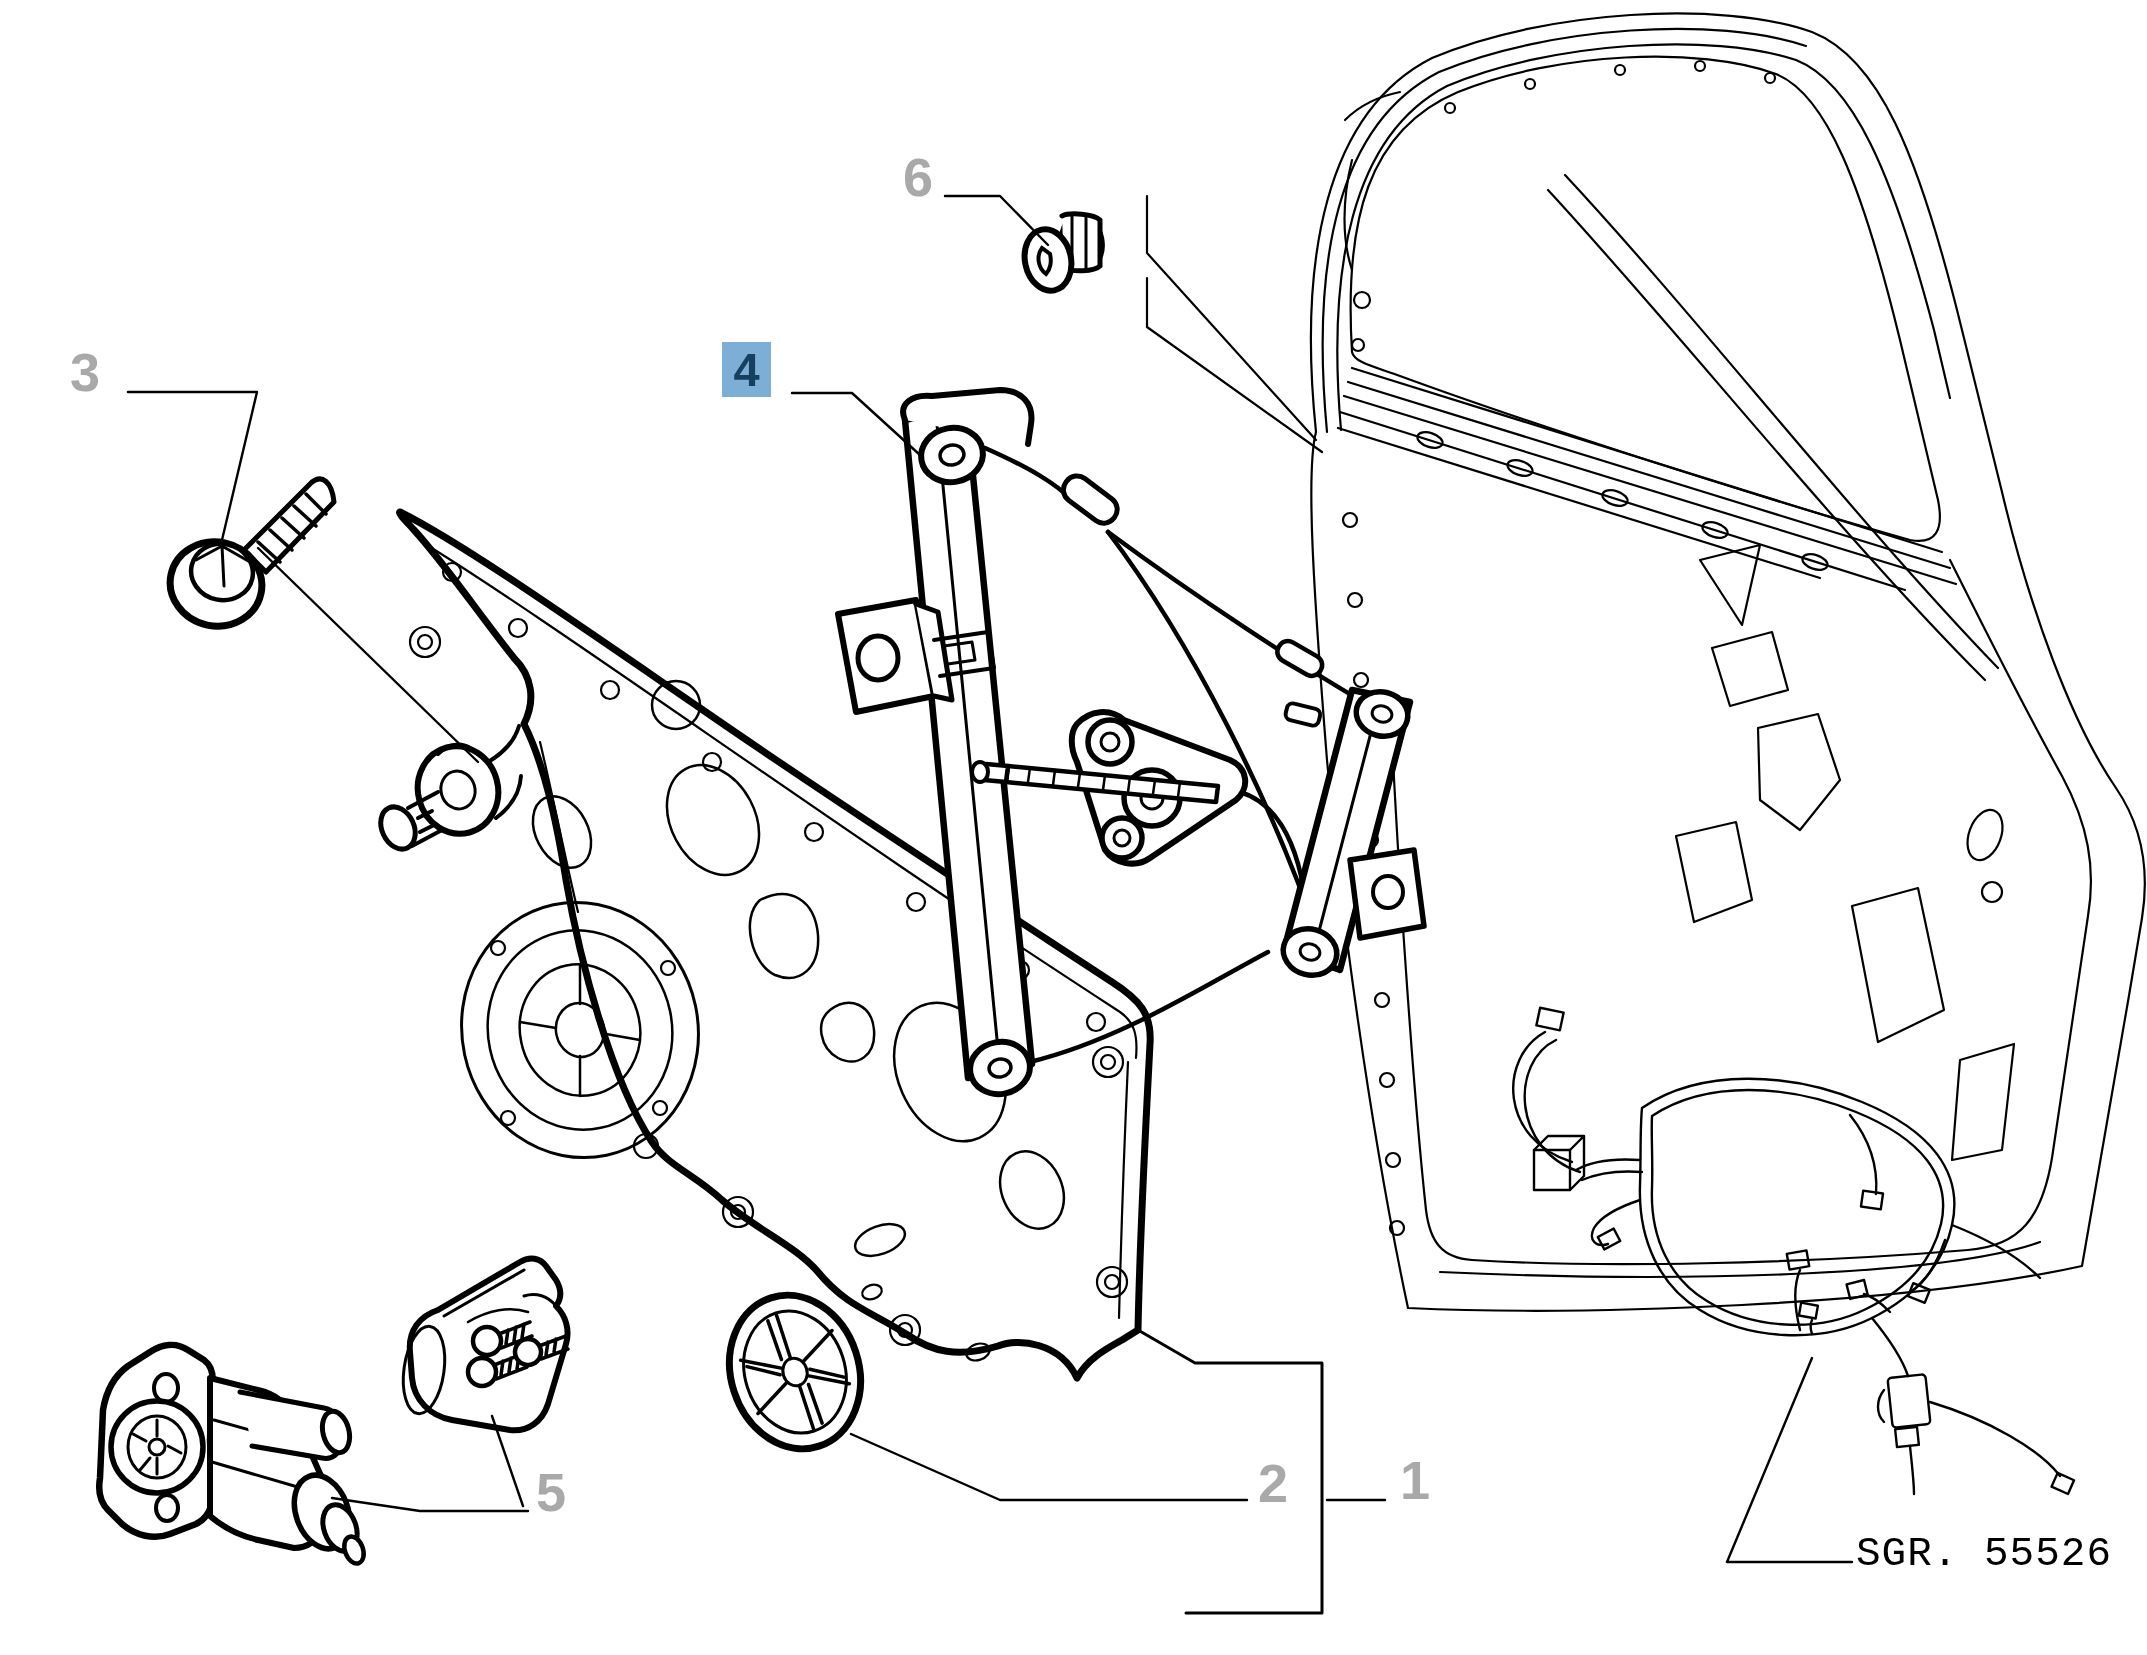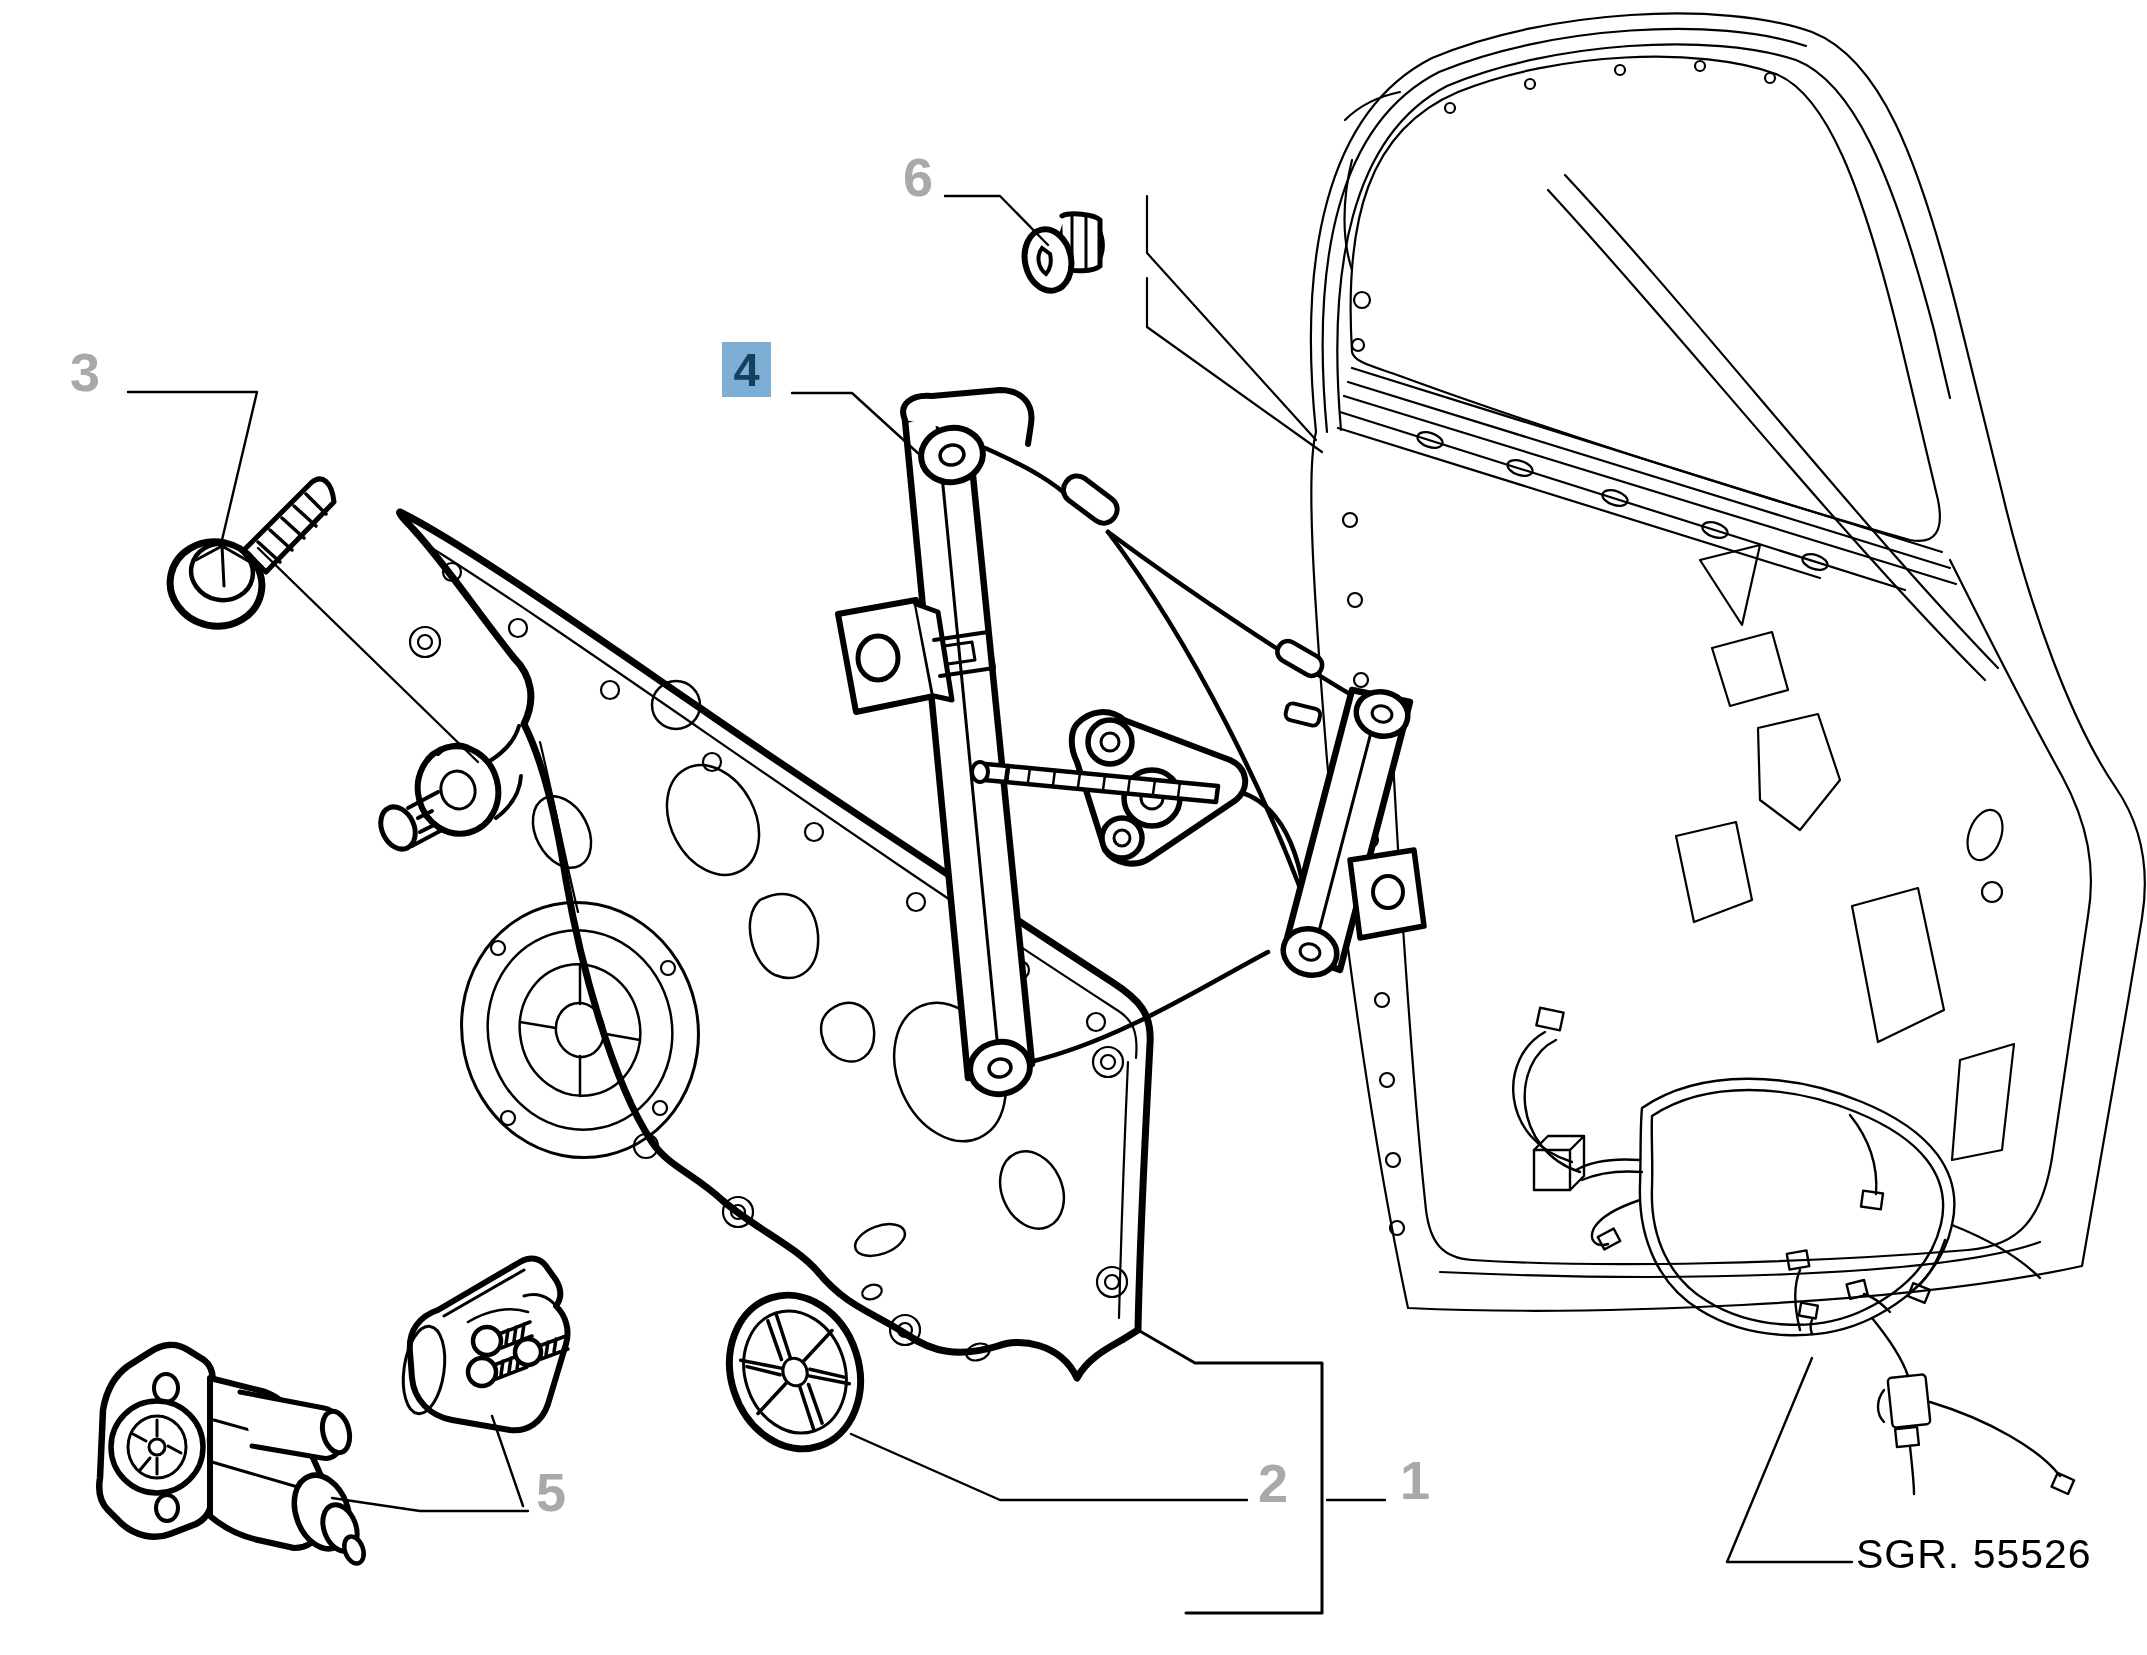--- a/index.html
+++ b/index.html
@@ -4,21 +4,21 @@
 <style>
   html,body{margin:0;padding:0;background:#ffffff;}
   #stage{position:relative;width:2147px;height:1655px;background:#ffffff;overflow:hidden;
          font-family:"Liberation Sans","DejaVu Sans",sans-serif;}
   #artwork{position:absolute;left:0;top:0;}
   .callout{position:absolute;font-weight:bold;font-size:54px;line-height:1;color:#a9a9a9;
            font-family:"Liberation Sans","DejaVu Sans",sans-serif;user-select:none;}
   .callout--highlight{width:49px;height:55px;background:#7dafd6;color:#16405f;
            display:flex;align-items:center;justify-content:center;font-size:47px;}
   .sgr{position:absolute;font-size:41px;line-height:1;color:#000000;letter-spacing:1px;
-       font-family:Liberation Sans, sans-serif;}
+       font-family:Liberation Mono, monospace;}
 </style>
 </head>
 <body>
 
 <div id="stage">
 
 <svg id="artwork" width="2147" height="1655" viewBox="0 0 2147 1655">
 
   <g fill="none" stroke="#000" stroke-width="2.2" stroke-linejoin="round" stroke-linecap="round">
 

